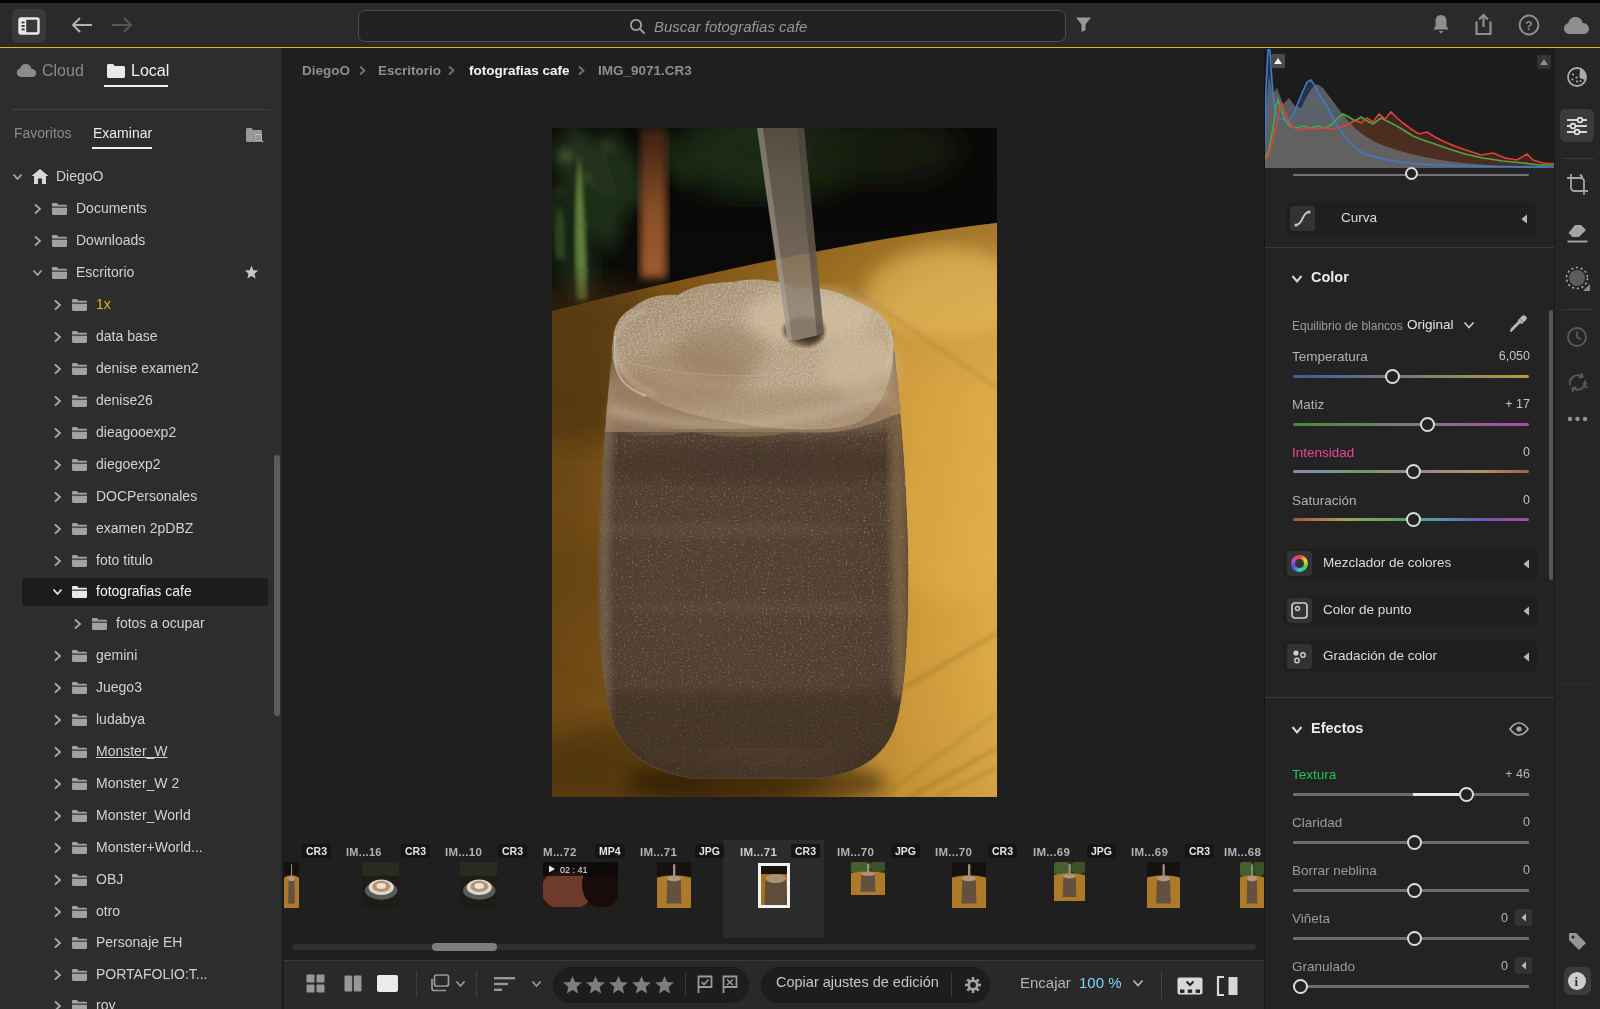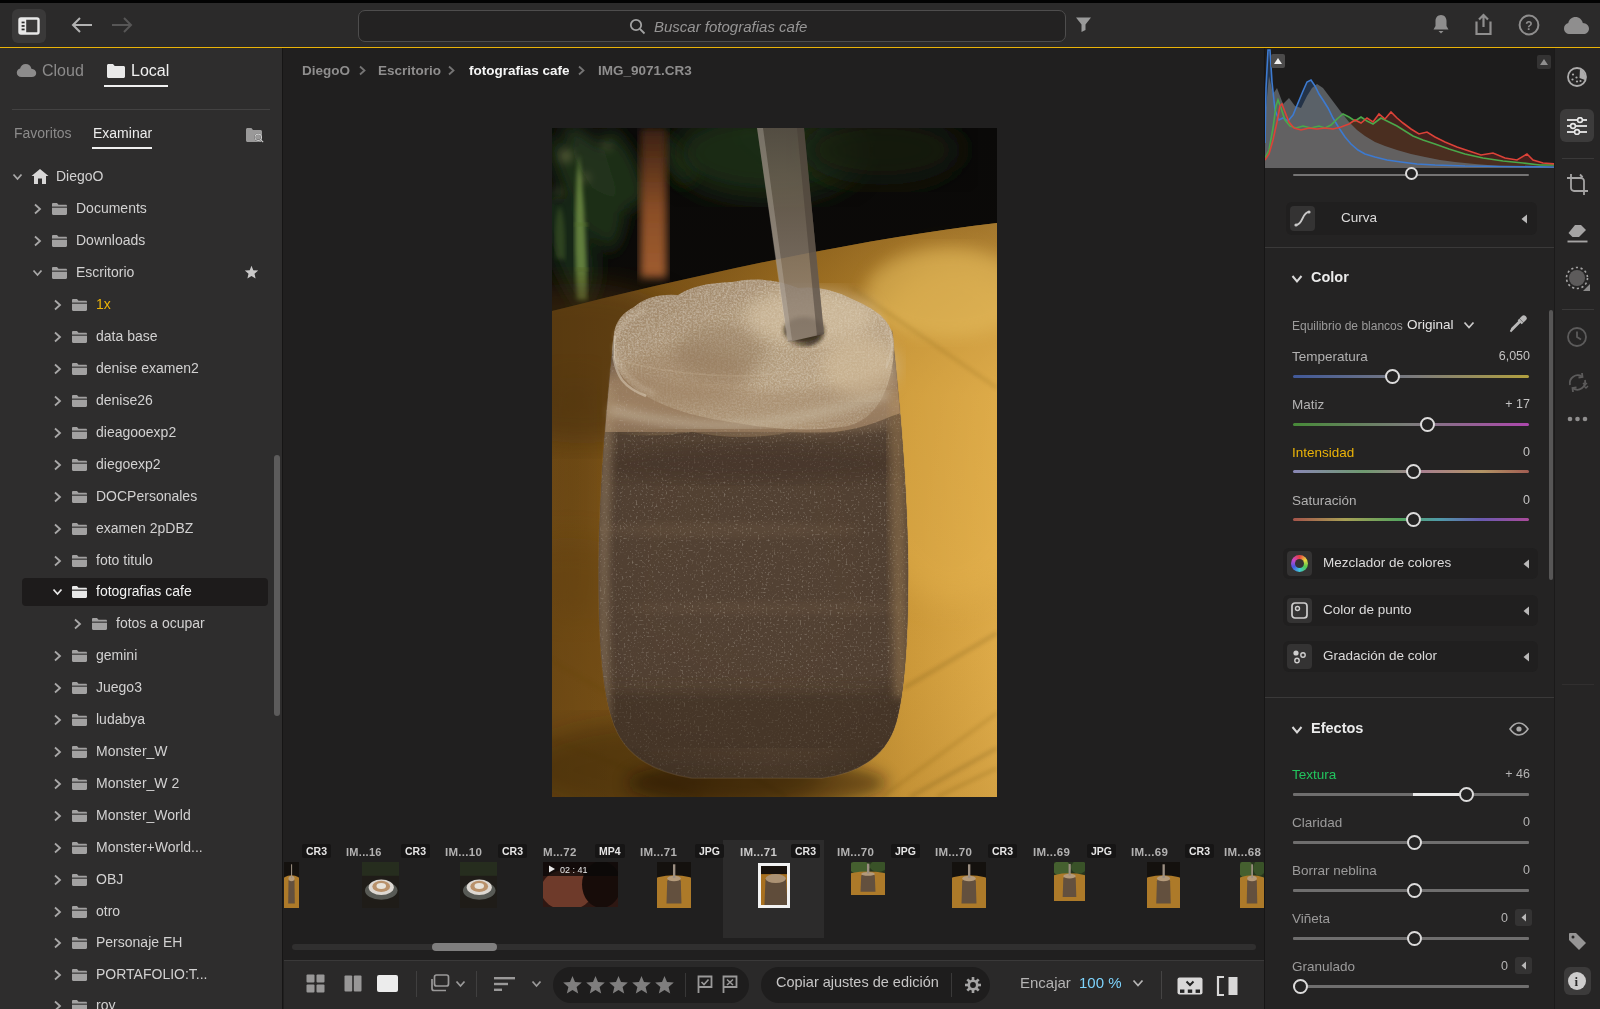--- a/index.html
+++ b/index.html
@@ -226,21 +226,21 @@
         <rect x="1" y="4.6" width="15" height="1.1" fill="#2e2d2d"></rect>
       </svg>
       <span class="abs" style="left:96px;top:663px;font-size:14px;color:#d2d1d1;white-space:nowrap;">ludabya</span>
       <svg class="abs" style="left:53px;top:698px;" width="9" height="12" viewBox="0 0 9 12">
         <path d="M2 1.5 L7 6 L2 10.5" fill="none" stroke="#a9a8a8" stroke-width="1.8"></path>
       </svg>
       <svg class="abs" style="left:71px;top:697px;" width="17" height="14" viewBox="0 0 17 14">
         <path d="M1 2.2 C1 1.5 1.5 1 2.2 1 L6 1 L7.5 2.8 L14.8 2.8 C15.5 2.8 16 3.3 16 4 L16 11.8 C16 12.5 15.5 13 14.8 13 L2.2 13 C1.5 13 1 12.5 1 11.8 Z" fill="#a2a1a1"></path>
         <rect x="1" y="4.6" width="15" height="1.1" fill="#2e2d2d"></rect>
       </svg>
-      <span class="abs" style="left:96px;top:695px;font-size:14px;color:#d2d1d1;white-space:nowrap;">Monster_W</span>
+      <span class="abs" style="left:96px;top:695px;font-size:14px;color:#d2d1d1;white-space:nowrap;text-decoration:underline;">Monster_W</span>
       <svg class="abs" style="left:53px;top:730px;" width="9" height="12" viewBox="0 0 9 12">
         <path d="M2 1.5 L7 6 L2 10.5" fill="none" stroke="#a9a8a8" stroke-width="1.8"></path>
       </svg>
       <svg class="abs" style="left:71px;top:729px;" width="17" height="14" viewBox="0 0 17 14">
         <path d="M1 2.2 C1 1.5 1.5 1 2.2 1 L6 1 L7.5 2.8 L14.8 2.8 C15.5 2.8 16 3.3 16 4 L16 11.8 C16 12.5 15.5 13 14.8 13 L2.2 13 C1.5 13 1 12.5 1 11.8 Z" fill="#a2a1a1"></path>
         <rect x="1" y="4.6" width="15" height="1.1" fill="#2e2d2d"></rect>
       </svg>
       <span class="abs" style="left:96px;top:727px;font-size:14px;color:#d2d1d1;white-space:nowrap;">Monster_W 2</span>
       <svg class="abs" style="left:53px;top:762px;" width="9" height="12" viewBox="0 0 9 12">
         <path d="M2 1.5 L7 6 L2 10.5" fill="none" stroke="#a9a8a8" stroke-width="1.8"></path>
@@ -806,21 +806,21 @@
     </div>
   <div id="psliders">
       <span class="abs" style="left:27px;top:301px;font-size:13.5px;color:#b2b1b1;">Temperatura</span>
       <span class="abs" style="left:185px;top:301px;width:80px;text-align:right;font-size:12.5px;color:#c4c3c3;">6,050</span>
       <div class="abs" style="left:28px;top:326.5px;width:236px;height:3px;border-radius:1.5px;background:linear-gradient(90deg,#41599a,#7d7c7c 52%,#b2a03e);"></div>
       <div class="abs" style="left:119.5px;top:320.5px;width:15px;height:15px;border:2px solid #dcdbdb;border-radius:50%;background:#242323;box-sizing:border-box;"></div>
       <span class="abs" style="left:27px;top:349px;font-size:13.5px;color:#b2b1b1;">Matiz</span>
       <span class="abs" style="left:185px;top:349px;width:80px;text-align:right;font-size:12.5px;color:#c4c3c3;">+ 17</span>
       <div class="abs" style="left:28px;top:374.5px;width:236px;height:3px;border-radius:1.5px;background:linear-gradient(90deg,#478a38,#7d7c7c 50%,#ad47ad);"></div>
       <div class="abs" style="left:154.5px;top:368.5px;width:15px;height:15px;border:2px solid #dcdbdb;border-radius:50%;background:#242323;box-sizing:border-box;"></div>
-      <span class="abs" style="left:27px;top:397px;font-size:13.5px;color:#eab308;">Intensidad</span>
+      <span class="abs" style="left:27px;top:397px;font-size:13.5px;color:#ec4899;">Intensidad</span>
       <span class="abs" style="left:185px;top:397px;width:80px;text-align:right;font-size:12.5px;color:#c4c3c3;">0</span>
       <div class="abs" style="left:28px;top:421.5px;width:236px;height:3px;border-radius:1.5px;background:linear-gradient(90deg,#8a87b5,#6f9a70 30%,#a8808f 55%,#b29465 80%,#a25d52);"></div>
       <div class="abs" style="left:140.5px;top:415.5px;width:15px;height:15px;border:2px solid #dcdbdb;border-radius:50%;background:#242323;box-sizing:border-box;"></div>
       <span class="abs" style="left:27px;top:445px;font-size:13.5px;color:#b2b1b1;">Saturación</span>
       <span class="abs" style="left:185px;top:445px;width:80px;text-align:right;font-size:12.5px;color:#c4c3c3;">0</span>
       <div class="abs" style="left:28px;top:469.5px;width:236px;height:3px;border-radius:1.5px;background:linear-gradient(90deg,#a5544a,#a8a055 22%,#57a55f 45%,#4f9aa8 62%,#6a5ab0 80%,#ab4a9a);"></div>
       <div class="abs" style="left:140.5px;top:463.5px;width:15px;height:15px;border:2px solid #dcdbdb;border-radius:50%;background:#242323;box-sizing:border-box;"></div>
     <div class="abs" style="left:18px;top:500px;width:255px;height:31px;background:#201f1f;border-radius:6px;"></div>
     <div class="abs" style="left:22px;top:503px;width:25px;height:25px;background:#343333;border-radius:4px;"></div>
     <div class="abs" style="left:26px;top:507px;width:17px;height:17px;border-radius:50%;background:conic-gradient(#e84040,#e8d840,#50c850,#40c8d8,#4858e0,#c848c8,#e84040);"></div>

